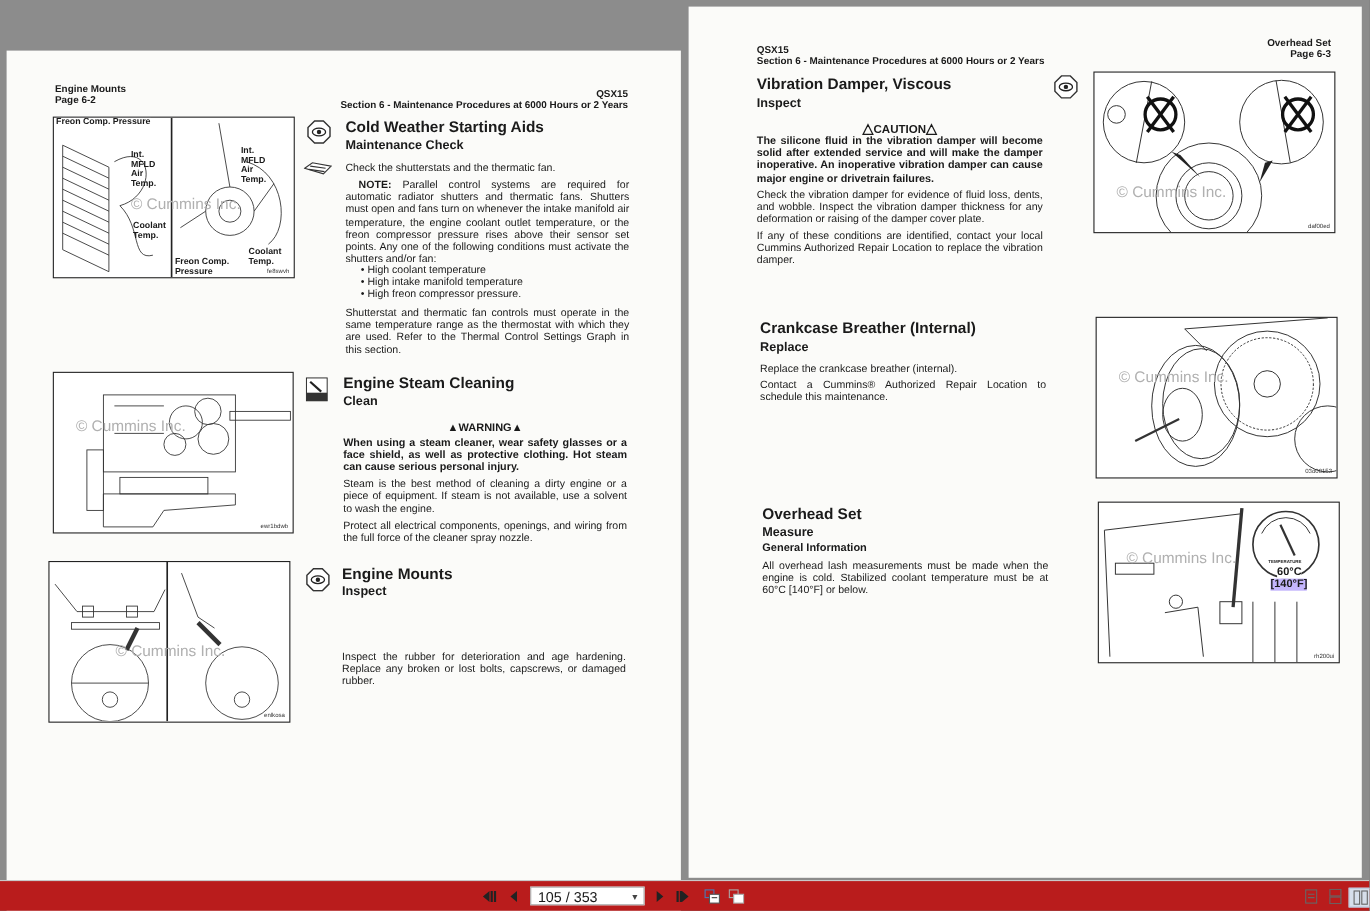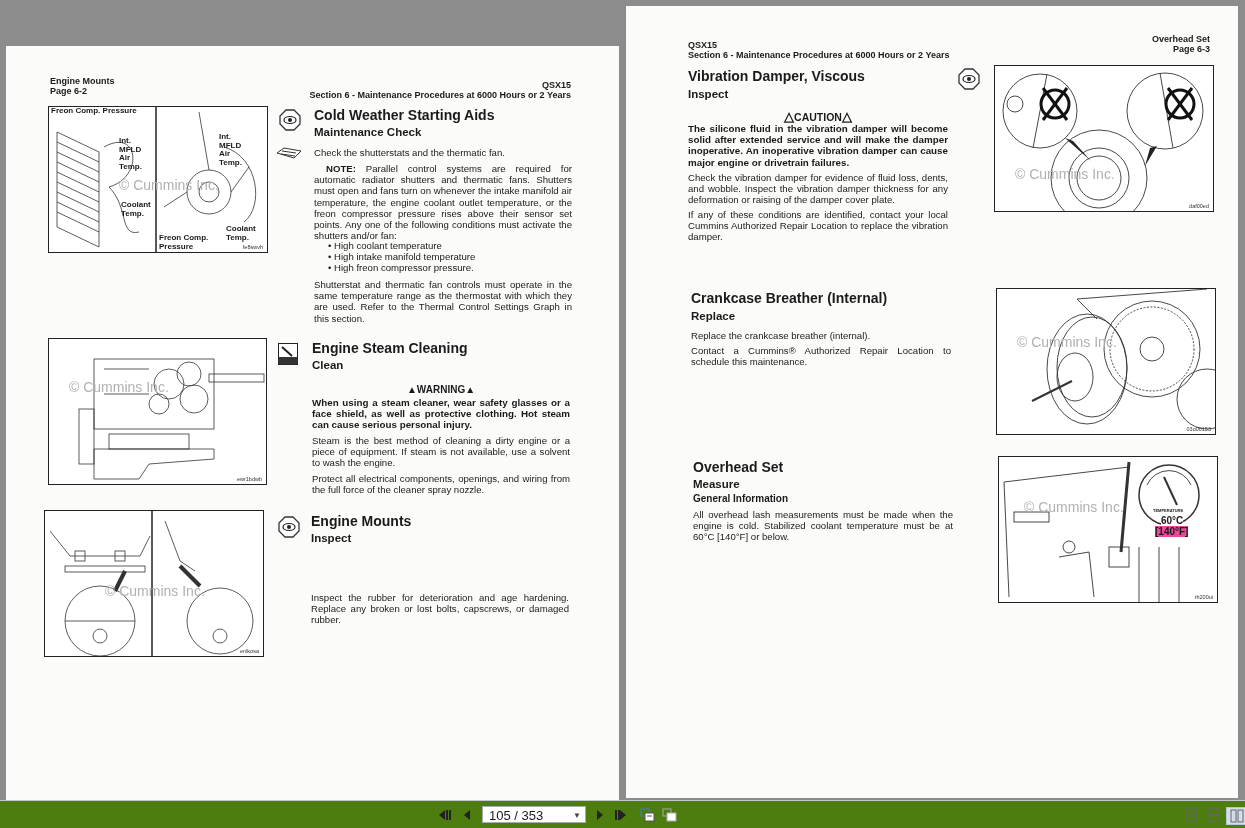--- a/index.html
+++ b/index.html
@@ -15,21 +15,21 @@
   .sec-icon { position:absolute; }
   .title { position:absolute; font-size:14px; font-weight:bold; line-height:16px; }
   .sub { position:absolute; font-size:11.5px; font-weight:bold; line-height:13px; }
   .sub3 { position:absolute; font-size:10px; font-weight:bold; }
   .para { position:absolute; font-size:9.6px; line-height:11.2px; text-align:justify; }
   .para b { font-weight:bold;padding-left:12px; }
   .warnhead { position:absolute; font-size:10px; font-weight:bold; text-align:center; }
   .warnbody { position:absolute; font-size:9.8px; font-weight:bold; line-height:11.2px; text-align:justify; }
   ul.bul { position:absolute; margin:0; padding-left:0; list-style:none; font-size:9.6px; line-height:11px; }
   ul.bul li:before { content:"• "; }
-  .toolbar { position:absolute; left:0; top:800px; width:1245px; height:28px; background:#4d7c0f; border-top:1px solid #c8c8c8; }
+  .toolbar { position:absolute; left:0; top:800px; width:1245px; height:28px; background:#b91c1c; border-top:1px solid #c8c8c8; }
   .tbtn { position:absolute; top:6px; height:16px; display:flex; align-items:center; justify-content:center; color:#333; font-size:13px; cursor:pointer; }
   .pagebox { position:absolute; left:482px; top:5px; width:104px; height:17px; border:1px solid #aaa; background:#fff; font-size:13px; line-height:17px; padding-left:6px; box-sizing:border-box; }
   .pagebox .dd { position:absolute; right:4px; top:0; font-size:8px; color:#444; }
 </style>
 </head>
 <body>
 
 <div class="viewer">
 
   <div class="page left">
@@ -257,21 +257,21 @@
           <rect x="110" y="90" width="20" height="20"></rect>
           <line x1="140" y1="90" x2="140" y2="145"></line>
             <line x1="160" y1="90" x2="160" y2="145"></line>
             <line x1="180" y1="90" x2="180" y2="145"></line>
           <circle cx="70" cy="90" r="6"></circle>
           <path d="M60,100 L90,95 L95,140"></path>
         </g>
       </svg>
       <div style="position:absolute;left:154px;top:51px;font-size:4px;font-weight:bold;">TEMPERATURE</div>
       <div style="position:absolute;left:162px;top:58px;font-size:10px;font-weight:bold;background:#fff;">60°C</div>
-      <div style="position:absolute;left:156px;top:69px;font-size:10px;font-weight:bold;background:#ec4899;">[140°F]</div>
+      <div style="position:absolute;left:156px;top:69px;font-size:10px;font-weight:bold;background:#c4b5fd;">[140°F]</div>
       <div class="wm" style="left:25px;top:42px;">© Cummins Inc.</div>
       <div class="cap">rh200ui</div>
     </div>
   </div>
 </div>
 
 <div class="toolbar">
   <div class="tbtn" style="left:436px;width:18px;">
     <svg width="14" height="12">
         <rect x="8" y="1" width="2" height="10" fill="#222"></rect>

